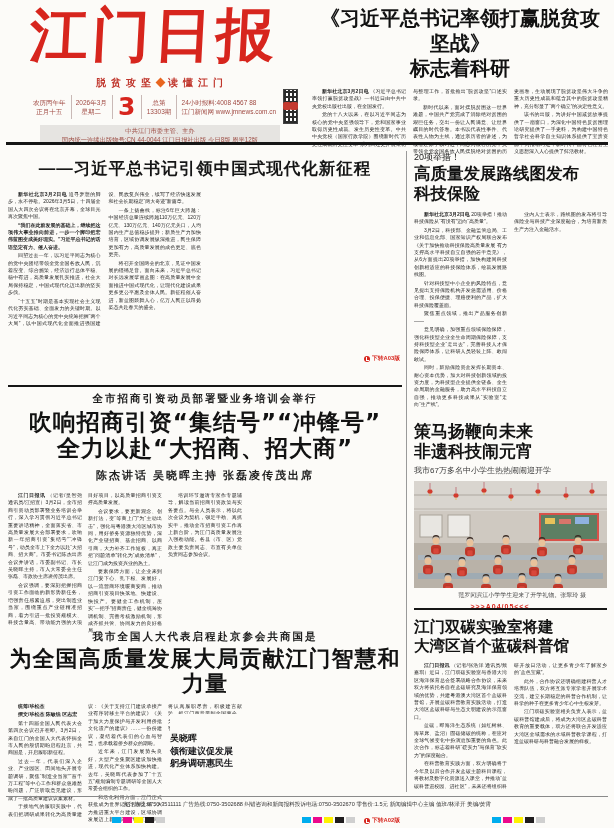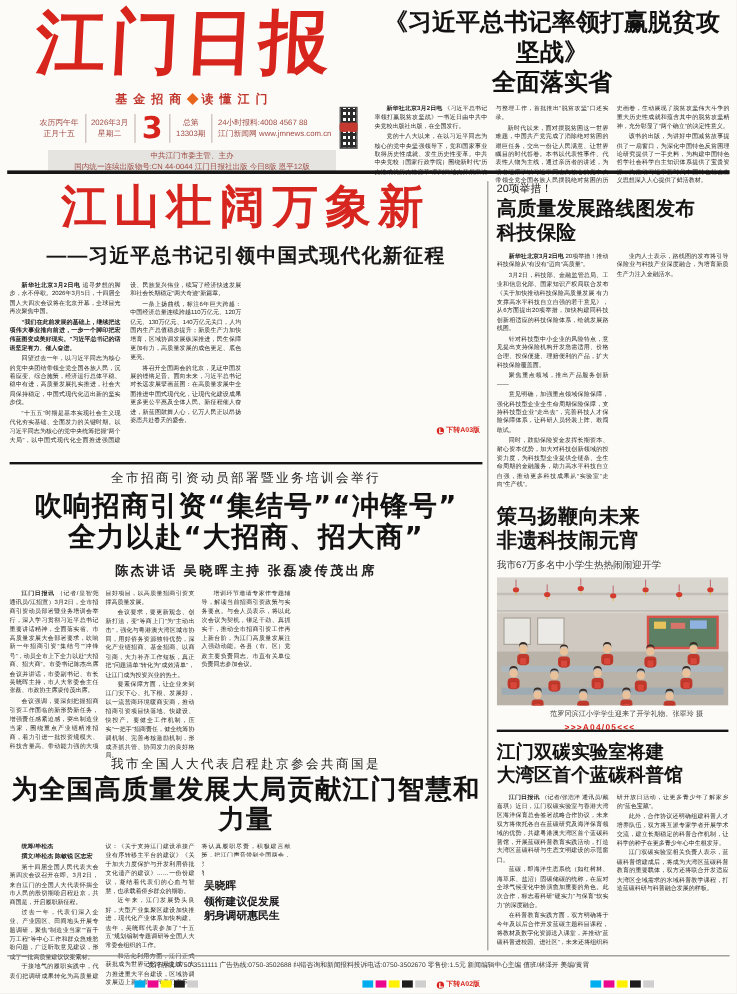--- a/index.html
+++ b/index.html
@@ -45,21 +45,21 @@
   .main-hl{font-size:38px;line-height:44px;font-weight:900;color:#d6261f;text-align:center;
        letter-spacing:6px;font-family:"DejaVu Sans",sans-serif;}
   .main-sub{font-size:16.5px;font-weight:900;color:#161616;text-align:center;margin-top:8px;letter-spacing:1px;}
   .main-body{position:relative;margin-top:11px;height:150px;columns:4;column-gap:8px;}
   .jump{position:absolute;color:#d7251d;font-size:5.8px;font-weight:bold;display:flex;align-items:center;gap:2px;background:#fcfbf8;padding-left:3px;}
   .jumpdot{width:6px;height:6px;border-radius:50%;background:#d7251d;display:inline-block;position:relative;}
   .jumpdot:after{content:"";position:absolute;left:1.7px;top:1.7px;width:2.6px;height:2.6px;
        border-left:1px solid #fff;border-bottom:1px solid #fff;}
   
   .inv-art{position:absolute;left:8px;top:392px;width:394px;}
-  .kicker{font-size:10.5px;color:#1c1c1c;text-align:center;letter-spacing:2px;}
+  .kicker{font-size:10.5px;color:#1c1c1c;text-align:center;letter-spacing:2px;font-weight:bold;}
   .inv-hl{font-size:23px;line-height:26px;font-weight:900;color:#121212;text-align:center;
        font-family:"DejaVu Sans",sans-serif;margin-top:3px;letter-spacing:1px;}
   .inv-by{font-size:11px;font-weight:bold;color:#222;text-align:center;margin-top:7px;letter-spacing:2px;}
   .inv-body{margin-top:9px;height:146px;columns:5;column-gap:6px;}
   
   .npc-art{position:absolute;left:8px;top:630px;width:394px;}
   .npc-hl{font-size:22px;line-height:25px;font-weight:900;color:#121212;text-align:center;
        font-family:"DejaVu Sans",sans-serif;margin-top:2px;letter-spacing:1px;}
   .npc-body{position:relative;margin-top:7px;height:122px;columns:5;column-gap:6px;}
   .inset{position:absolute;left:162px;top:84px;width:92px;height:38px;background:#fcfbf8;
@@ -86,21 +86,21 @@
   .mc{background:#00adee;} .mm{background:#ec098d;} .my{background:#fff100;}
   .mk{background:#1f1c1d;} .mg{background:#cfcfcf;}
 </style>
 </head>
 <body>
 
 <div class="page">
 
   <div class="mast-title">江门日报</div>
   <div class="slogan">
-    <span>基金招商</span><span class="dia"></span><span>读懂江门</span>
+    <span>脱贫攻坚</span><span class="dia"></span><span>读懂江门</span>
   </div>
 
   <div class="datestrip">
     <div class="dcol">
       <div>农历丙午年</div>
         <div>正月十五</div>
     </div>
     <div class="vsep"></div>
     <div class="dcol">
       <div>2026年3月</div>
@@ -122,35 +122,34 @@
   </div>
 
   <div class="pubbar">
     <div>中共江门市委主管、主办</div>
     <div>国内统一连续出版物号:CN 44-0044 江门日报社出版 今日8版 恩平12版</div>
   </div>
 
   <div class="pub-art">
     <div class="pub-hl">
       <div>《习近平总书记率领打赢脱贫攻坚战》</div>
-      <div>全面落实省</div>
+      <div>标志着科研</div>
     </div>
     <div class="pub-body cols">
         <p><b>新华社北京3月2日电</b> 《习近平总书记率领打赢脱贫攻坚战》一书近日由中共中央党校出版社出版，在全国发行。</p>
         <p>党的十八大以来，在以习近平同志为核心的党中央坚强领导下，党和国家事业取得历史性成就、发生历史性变革。中共中央党校（国家行政学院）围绕新时代“历史性成就历史性变革”系列口述史开展采访与整理工作，首批推出“脱贫攻坚”口述实录。</p>
         <p>新时代以来，面对摆脱贫困这一世界难题，中国共产党完成了消除绝对贫困的艰巨任务，交出一份让人民满意、让世界瞩目的时代答卷。本书以代表性事件、代表性人物为主线，通过亲历者的讲述，为读者还原了以习近平同志为核心的党中央带领全党全国各族人民摆脱绝对贫困的历史画卷，生动展现了脱贫攻坚伟大斗争的重大历史性成就和蕴含其中的脱贫攻坚精神，充分彰显了“两个确立”的决定性意义。</p>
         <p>该书的出版，为讲好中国减贫故事提供了一扇窗口，为深化中国特色反贫困理论研究提供了一手史料，为构建中国特色哲学社会科学自主知识体系提供了宝贵资源，为推动习近平新时代中国特色社会主义思想深入人心提供了鲜活教材。</p>
       </div>
   </div>
 
   <div class="hrule" style="left:6px;top:142px;width:602px;height:2.5px;"></div>
   <div class="vrule" style="left:406px;top:151px;height:641px;"></div>
 
   <div class="main-art">
-    <div class="main-hl">江山壮阔万象新</div>
     <div class="main-sub">——习近平总书记引领中国式现代化新征程</div>
     <div class="main-body cols">
         <p><b>新华社北京3月2日电</b> 追寻梦想的脚步，永不停歇。2026年3月5日，十四届全国人大四次会议将在北京开幕，全球目光再次聚焦中国。</p>
         <p class="b">“我们在此前发展的基础上，继续把这项伟大事业推向前进，一步一个脚印把宏伟蓝图变成美好现实。”习近平总书记的话语坚定有力、催人奋进。</p>
         <p>回望过去一年，以习近平同志为核心的党中央团结带领全党全国各族人民，沉着应变、综合施策，经济运行总体平稳、稳中有进，高质量发展扎实推进，社会大局保持稳定，中国式现代化迈出新的坚实步伐。</p>
         <p>“十五五”时期是基本实现社会主义现代化夯实基础、全面发力的关键时期。以习近平同志为核心的党中央统筹把握“两个大局”，以中国式现代化全面推进强国建设、民族复兴伟业，续写了经济快速发展和社会长期稳定“两大奇迹”新篇章。</p>
         <p>一条上扬曲线，标注6年巨大跨越：中国经济总量连续跨越110万亿元、120万亿元、130万亿元、140万亿元关口，人均国内生产总值稳步提升；新质生产力加快培育，区域协调发展纵深推进，民生保障更加有力，高质量发展的成色更足、底色更亮。</p>
         <p>将召开全国两会的北京，见证中国发展的铿锵足音。面向未来，习近平总书记对长远发展擘画蓝图：在高质量发展中全面推进中国式现代化，让现代化建设成果更多更公平惠及全体人民。新征程催人奋进，新蓝图鼓舞人心，亿万人民正以昂扬姿态共赴春天的盛会。</p>
       </div>
     <div class="jump" style="right:2px;top:204px;">

